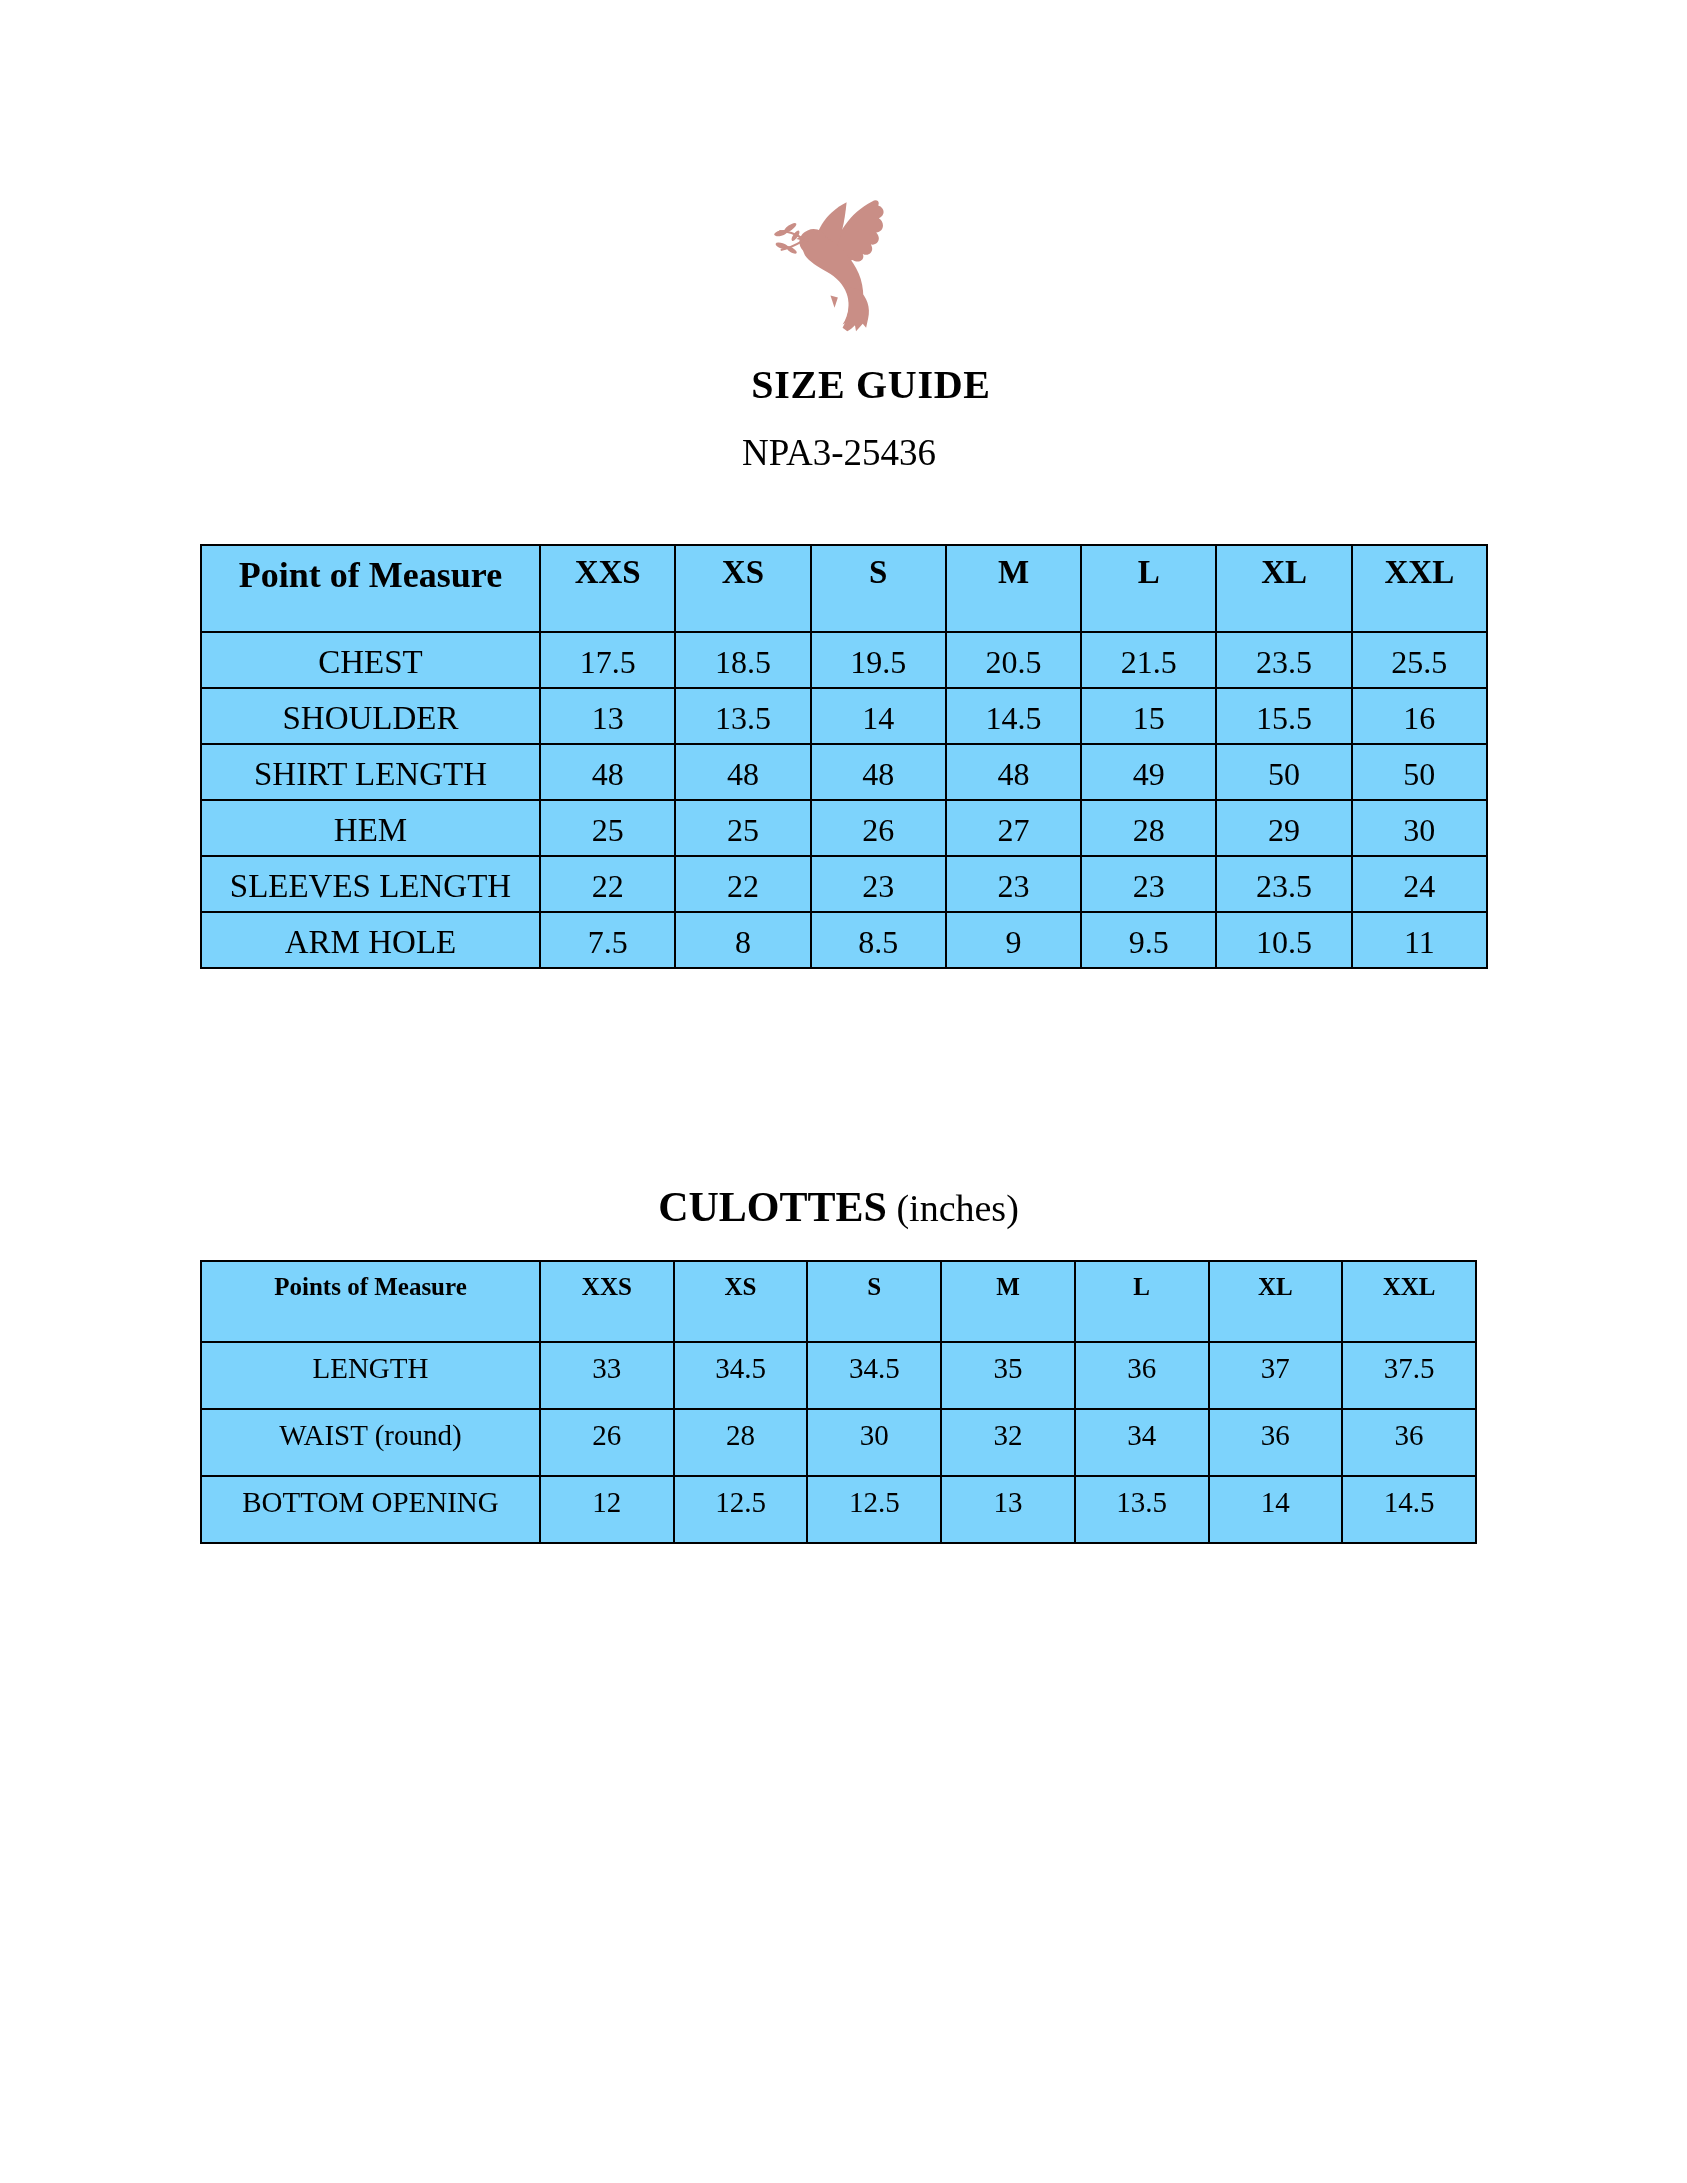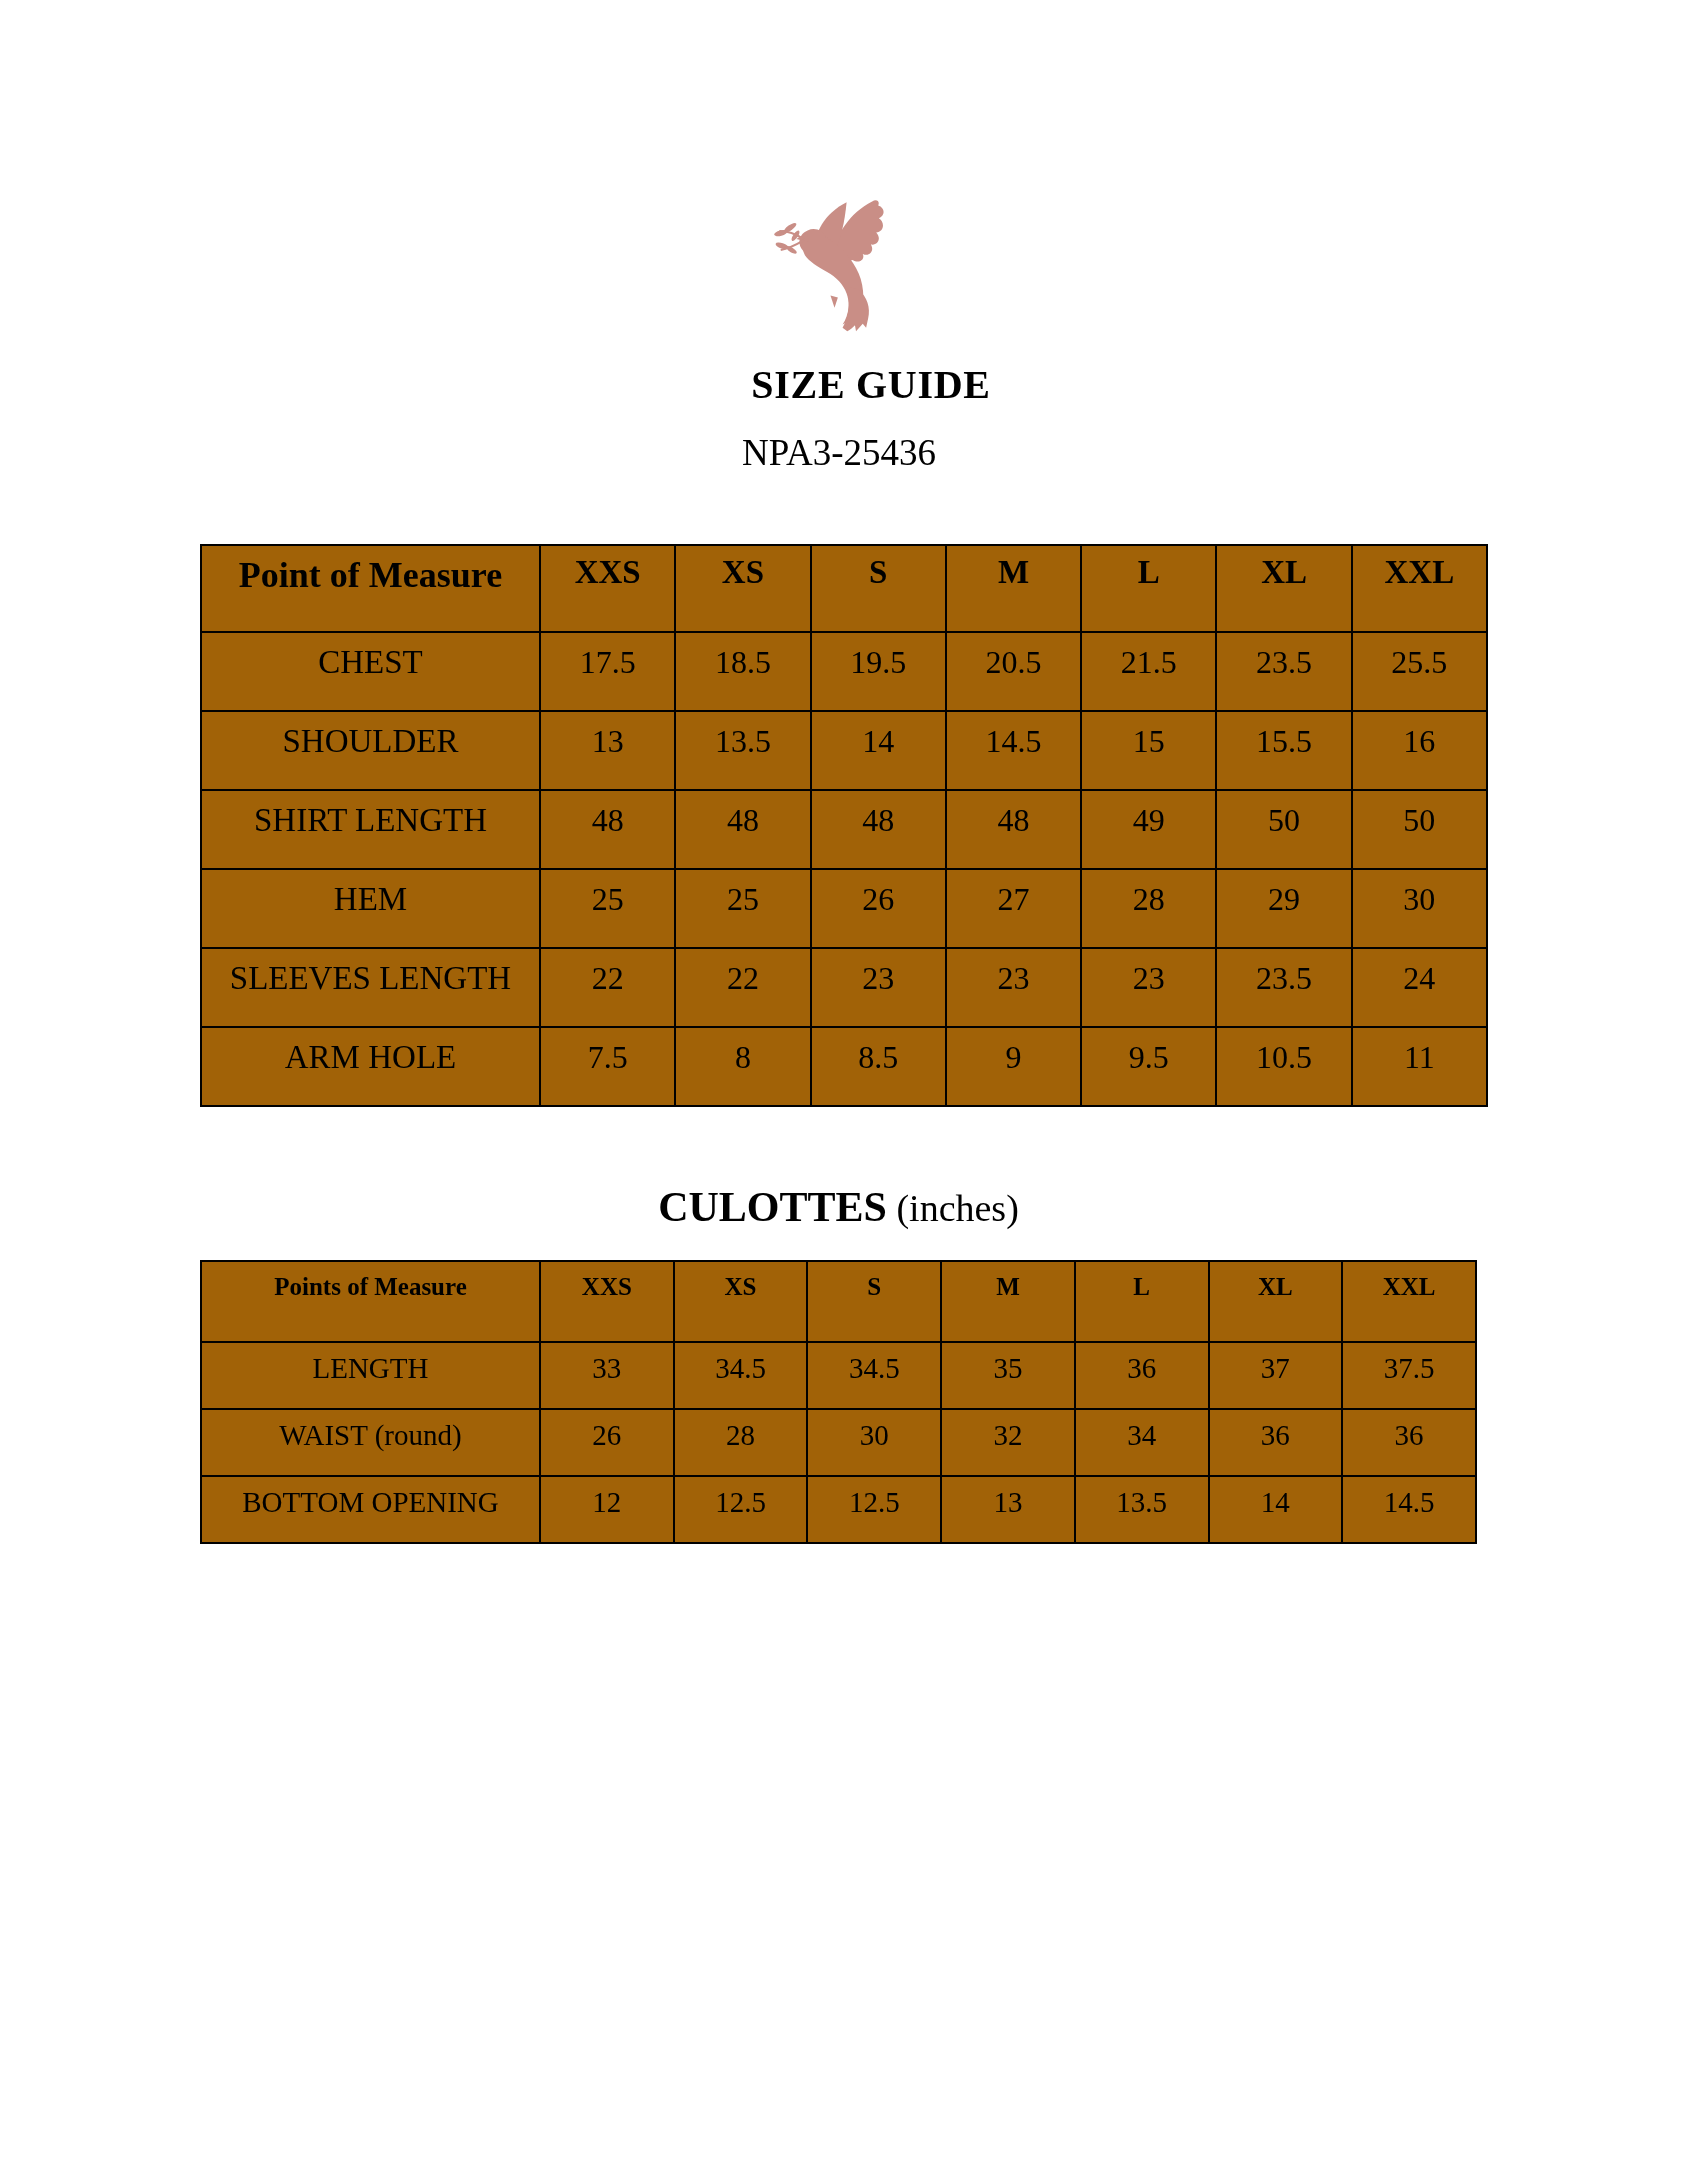--- a/index.html
+++ b/index.html
@@ -30,35 +30,35 @@
     position: absolute;
     left: 0; top: 431px; width: 1678px;
     text-align: center;
     font-size: 37px; font-weight: normal;
   }
 
   table {
     border-collapse: collapse;
     table-layout: fixed;
     position: absolute;
-    background: #a16207;
+    background: #7dd3fc;
     padding-left: 17px;
   }
   td, th {
     border: 2.6px solid #000;
     text-align: center;
     vertical-align: top;
     overflow: hidden;
   }
 
   
   #shirt-table { left: 200px; top: 544px; width: 1288px; }
   #shirt-table col.label-col { width: 339px; }
   #shirt-table thead tr { height: 87px; }
-  #shirt-table tbody tr { height: 79px; }
+  #shirt-table tbody tr { height: 56px; }
   #shirt-table th { font-size: 33px; font-weight: bold; padding-top: 8px; }
   #shirt-table th.corner { font-size: 36px; }
   #shirt-table td { font-size: 32px; padding-top: 10.6px; font-weight: normal; }
   #shirt-table td.rowlabel { font-size: 33px; }
 
   
   .culottes-heading {
     position: absolute;
     left: 200px; top: 1183px; width: 1277px;
     text-align: center;

